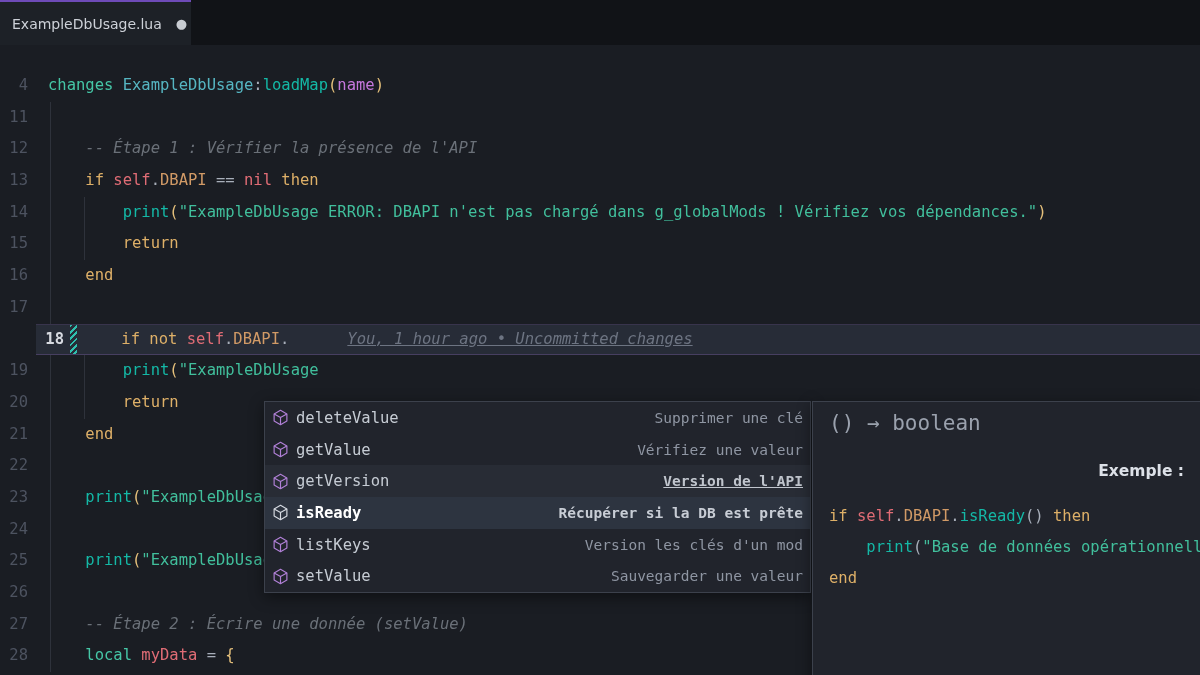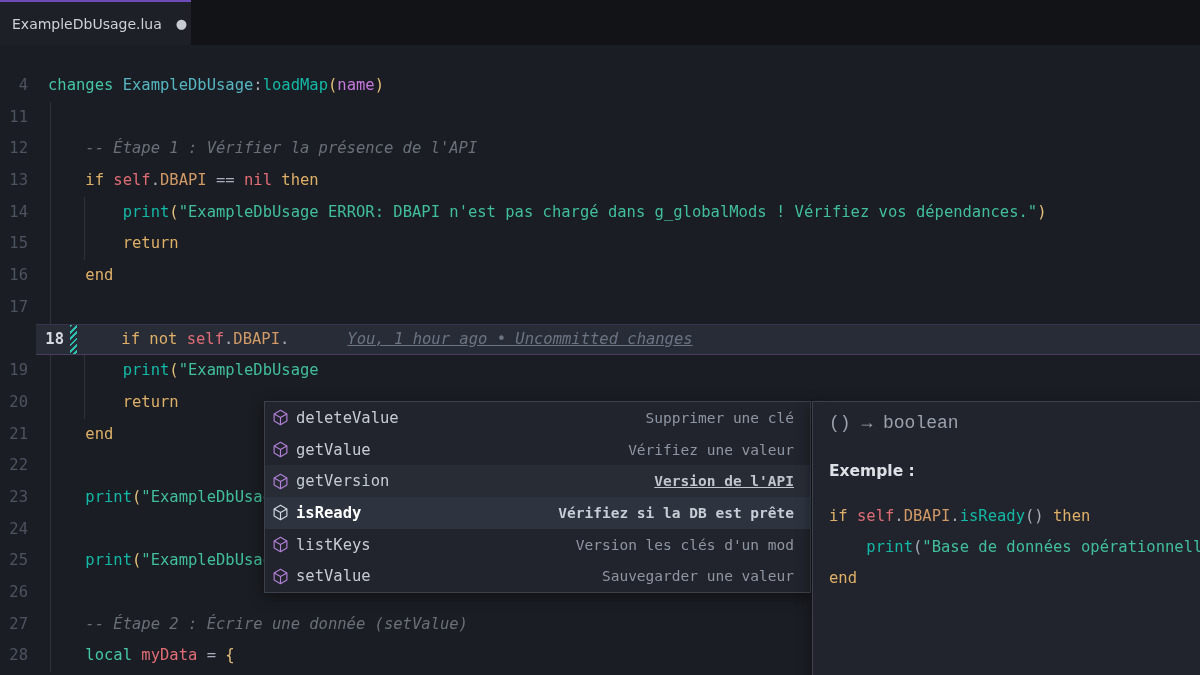--- a/index.html
+++ b/index.html
@@ -29,40 +29,40 @@
 
   .tk-kw{color:#deb068} .tk-kw2{color:#45c6a6} .tk-cls{color:#56b6c2}
   .tk-fn{color:#14b8a6} .tk-param{color:#c678dd} .tk-br{color:#e5c07b}
   .tk-str{color:#41bf9c} .tk-self{color:#e06c75} .tk-prop{color:#d19a66}
   .tk-op{color:#a8afba} .tk-comment{color:#6a7078;font-style:italic}
   .tk-var{color:#e06c75} .tk-plain{color:#abb2bf}
 
   
   .suggest { position:absolute; left:264px; top:356px; width:547px; background:#21242c;
              border:1px solid #3c414c; z-index:5; box-shadow:0 4px 14px rgba(0,0,0,.45); }
-  .suggest-item { height:31.7px; display:flex; align-items:center; padding:0 16px 0 7px;
+  .suggest-item { height:31.7px; display:flex; align-items:center; padding:0 7px 0 7px;
                   font-size:15.5px; color:#c6ccd4; }
   .suggest-item .s-icon { width:17px; height:17px; margin-right:7px; flex:0 0 auto; }
   .suggest-item .s-label { white-space:pre; }
   .suggest-item .s-detail { margin-left:auto; color:#8f96a3; font-size:14.5px; white-space:pre; }
   .suggest-item.hover { background:#282c35; }
   .suggest-item.hover .s-detail { color:#c0c5cd; font-weight:bold;text-decoration:underline; }
   .suggest-item.selected { background:#2d3440; }
   .suggest-item.selected .s-label { color:#ffffff; font-weight:bold; }
   .suggest-item.selected .s-detail { color:#c8cdd5; font-weight:bold; }
 
   
   .docs { position:absolute; left:812px; top:356px; width:388px; height:286px;
           background:#21242c; border:1px solid #3c414c; border-right:none; z-index:5;
           padding:10px 16px 0 16px; overflow:hidden; box-shadow:0 4px 14px rgba(0,0,0,.45); }
-  .doc-sig { font-size:18px; color:#9aa1ad; line-height:22px; white-space:pre;font-family:Liberation Mono, monospace; }
+  .doc-sig { font-size:21px; color:#9aa1ad; line-height:22px; white-space:pre; }
   .doc-desc { margin-top:27px; font-family:"DejaVu Sans", sans-serif; font-size:15.5px;
               color:#c4c9d2; line-height:31px; }
   .doc-example-label { margin-top:26px; font-family:"DejaVu Sans", sans-serif; font-size:15.5px;
-              font-weight:bold; color:#dde1e8; line-height:22px; }
+              font-weight:bold; color:#dde1e8; line-height:22px;text-align:right; }
   .doc-code { margin-top:19px; font-size:15.5px; line-height:31px; white-space:pre; }
 </style>
 </head>
 <body>
 
 <div class="tabbar">
   <div class="tab">
     <span>ExampleDbUsage.lua</span>
     <span class="dot">●</span>
   </div>
@@ -115,21 +115,21 @@
           </svg></span>
         <span class="s-label">getVersion</span>
         <span class="s-detail">Version de l'API</span>
       </div>
       <div class="suggest-item selected">
         <span class="s-icon"><svg viewBox="0 0 16 16" width="17" height="17" fill="none" stroke="#d5d9e0" stroke-width="1.1" stroke-linejoin="round">
             <path d="M8 1.2 14 4.6 V11.4 L8 14.8 2 11.4 V4.6 Z"></path>
             <path d="M2 4.6 8 8 14 4.6 M8 8 V14.8"></path>
           </svg></span>
         <span class="s-label">isReady</span>
-        <span class="s-detail">Vérifiez si la DB est prête</span>
+        <span class="s-detail">Récupérer si la DB est prête</span>
       </div>
       <div class="suggest-item">
         <span class="s-icon"><svg viewBox="0 0 16 16" width="17" height="17" fill="none" stroke="#b180d7" stroke-width="1.1" stroke-linejoin="round">
             <path d="M8 1.2 14 4.6 V11.4 L8 14.8 2 11.4 V4.6 Z"></path>
             <path d="M2 4.6 8 8 14 4.6 M8 8 V14.8"></path>
           </svg></span>
         <span class="s-label">listKeys</span>
         <span class="s-detail">Version les clés d'un mod</span>
       </div>
       <div class="suggest-item">

